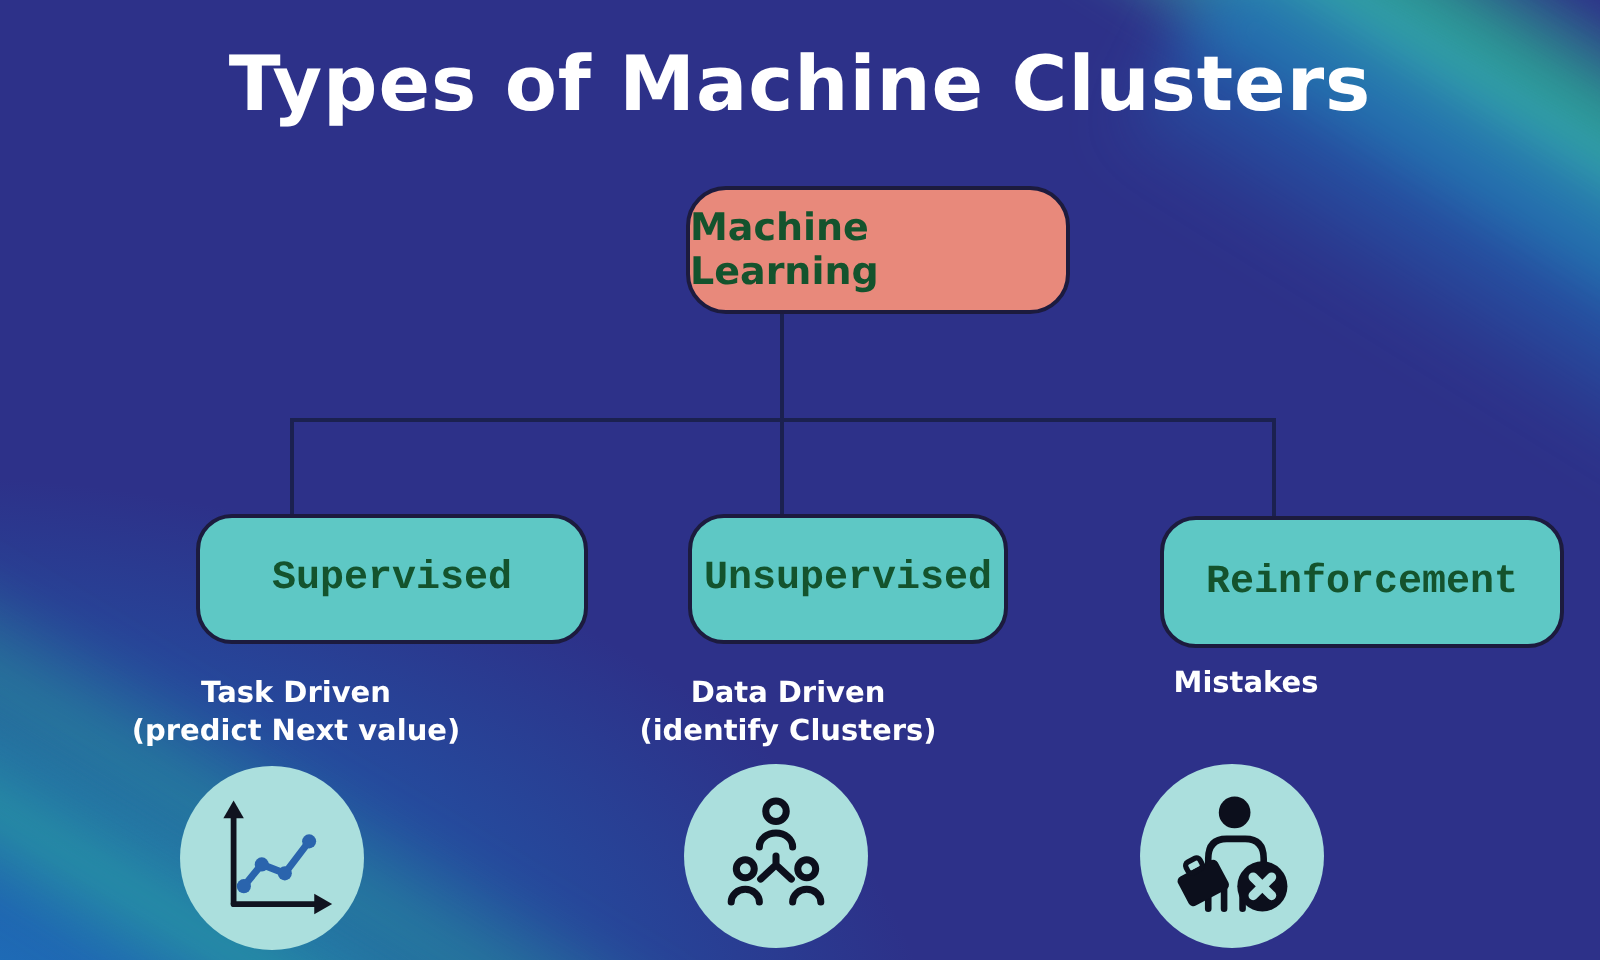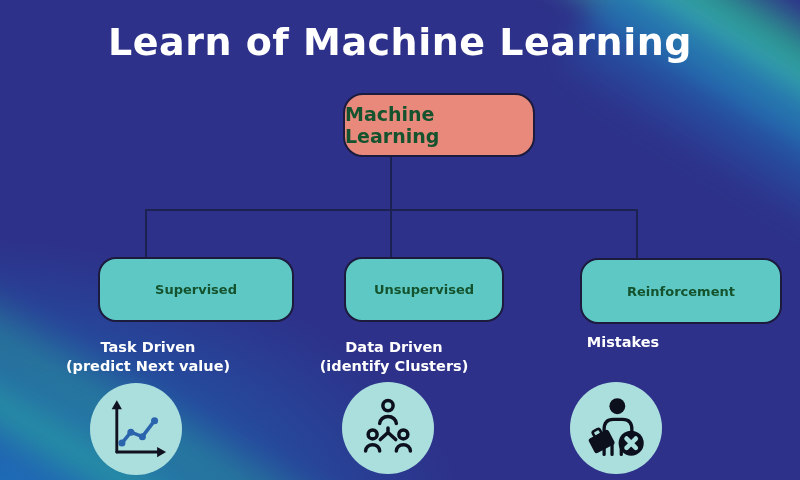--- a/index.html
+++ b/index.html
@@ -46,21 +46,21 @@
   .node{
     position:absolute;display:flex;align-items:center;justify-content:center;
     border:2px solid #1c1b3e;box-sizing:border-box;
     font-weight:800;color:#14532d;margin-left:48px;
   }
   #root-node{
     left:295px;top:93px;width:192px;height:64px;
     background:#e8897b;border-radius:20px;font-size:19px;
   }
   .branch-node{
-    background:#5ec8c5;border-radius:18px;font-size:13px;
+    background:#5ec8c5;border-radius:18px;font-size:20px;font-family:Liberation Mono, monospace;
   }
   #branch-node-0{left:50px;top:257px;width:196px;height:65px;}
   #branch-node-1{left:296px;top:257px;width:160px;height:65px;}
   #branch-node-2{left:532px;top:258px;width:202px;height:66px;}
   .connector{position:absolute;background:#1b2150;}
   #conn-stem  {left:390px;top:157px;width:2px;height:53px;}
   #conn-hbar  {left:145px;top:209px;width:493px;height:2px;}
   #conn-left  {left:145px;top:209px;width:2px;height:49px;}
   #conn-mid   {left:390px;top:209px;width:2px;height:49px;}
   #conn-right {left:636px;top:209px;width:2px;height:50px;}
@@ -83,21 +83,21 @@
 <body>
 
 <div id="canvas">
   <div class="streak" id="streak-tr"></div>
   <div class="streak" id="glow-tr-blue"></div>
   <div class="streak" id="streak-bl-1"></div>
   <div class="streak" id="streak-bl-2"></div>
 
   <div id="content">
 
-    <div id="page-title">Learn of Machine Learning</div>
+    <div id="page-title">Types of Machine Clusters</div>
 
     <div class="connector" id="conn-stem"></div>
     <div class="connector" id="conn-hbar"></div>
     <div class="connector" id="conn-left"></div>
     <div class="connector" id="conn-mid"></div>
     <div class="connector" id="conn-right"></div>
 
     <div class="node" id="root-node">
       <span>Machine Learning</span>
     </div>

